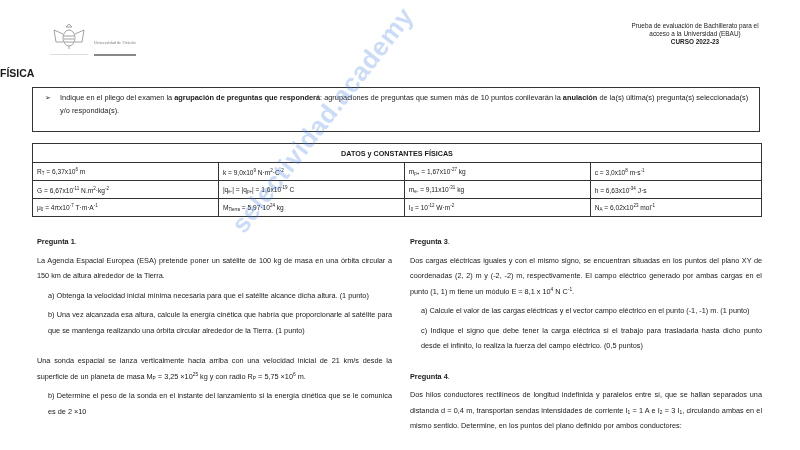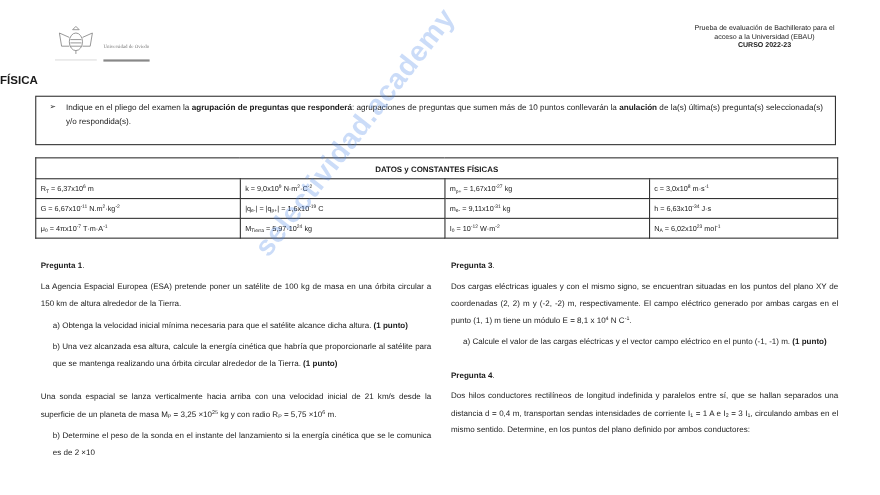--- a/index.html
+++ b/index.html
@@ -28,21 +28,21 @@
   .constants sup { font-size: 4.5px; vertical-align: 3px; }
   .constants sub { font-size: 4.5px; vertical-align: -1px; }
 
   .col { position: absolute; font-size: 7.3px; line-height: 15.5px; text-align: justify; }
   .col-left { left: 37px; top: 234px; width: 355px; }
   .col-right { left: 410px; top: 234px; width: 352px; }
   .q-title { font-weight: bold; margin-bottom: 3px; }
   .q-title .dot { font-weight: normal; }
   .q-text { margin: 0; }
   .q-part { padding-left: 11px; margin-top: 4px; }
-  .pts { font-weight: bold; }
+  .pts { font-weight: normal; }
   .q-block { margin-bottom: 15px; }
   .col sup { font-size: 4.8px; vertical-align: 3px; line-height: 0; }
   .col sub { font-size: 4.8px; vertical-align: -1px; line-height: 0; }
 
   .watermark { position: absolute; left: 225px; top: 220px; transform: rotate(-52deg); transform-origin: left top; font-size: 26px; font-weight: bold; color: rgba(70,130,230,0.28); white-space: nowrap; pointer-events: none; letter-spacing: 0.5px; }
 </style>
 </head>
 <body>
 
 <div class="logo">
@@ -111,20 +111,21 @@
     <div class="q-block">
       <p class="q-text"><span>Una sonda espacial se lanza verticalmente hacia arriba con una velocidad inicial de 21 km/s desde la superficie de un planeta de masa M</span><sub>P</sub><span> = 3,25 ×10</span><sup>25</sup><span> kg y con radio R</span><sub>P</sub><span> = 5,75 ×10</span><sup>6</sup><span> m.</span></p>
       <div class="q-part"><span>b) Determine el peso de la sonda en el instante del lanzamiento si la energía cinética que se le comunica es de 2 ×10</span></div>
     </div>
   </div>
 <div class="col col-right" id="col-right">
     <div class="q-block">
       <div class="q-title"><span>Pregunta 3</span><span class="dot">.</span></div>
       <p class="q-text"><span>Dos cargas eléctricas iguales y con el mismo signo, se encuentran situadas en los puntos del plano XY de coordenadas (2, 2) m y (-2, -2) m, respectivamente. El campo eléctrico generado por ambas cargas en el punto (1, 1) m tiene un módulo E = 8,1 x 10</span><sup>4</sup><span> N C</span><sup>-1</sup><span>.</span></p>
       <div class="q-part"><span>a) Calcule el valor de las cargas eléctricas y el vector campo eléctrico en el punto (-1, -1) m. </span><span class="pts">(1 punto)</span></div>
+      <div class="q-part"><span>c) Indique el signo que debe tener la carga eléctrica si el trabajo para trasladarla hasta dicho punto desde el infinito, lo realiza la fuerza del campo eléctrico. </span><span class="pts">(0,5 puntos)</span></div>
     </div>
     <div class="q-block">
       <div class="q-title"><span>Pregunta 4</span><span class="dot">.</span></div>
       <p class="q-text"><span>Dos hilos conductores rectilíneos de longitud indefinida y paralelos entre sí, que se hallan separados una distancia d = 0,4 m, transportan sendas intensidades de corriente I</span><sub>1</sub><span> = 1 A e I</span><sub>2</sub><span> = 3 I</span><sub>1</sub><span>, circulando ambas en el mismo sentido. Determine, en los puntos del plano definido por ambos conductores:</span></p>
     </div>
   </div>
 
 <div class="watermark">selectividad.academy</div>
 
 </body></html>

